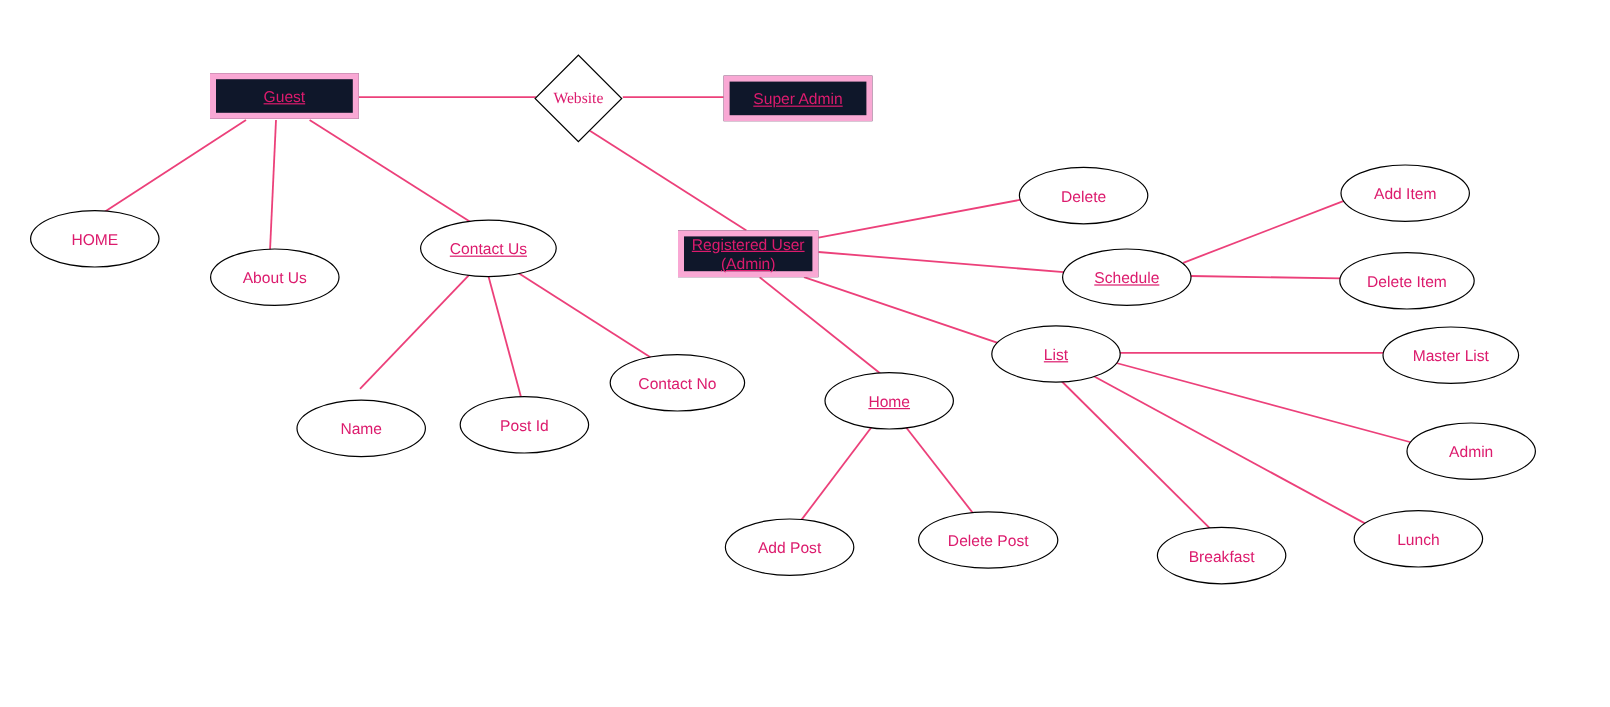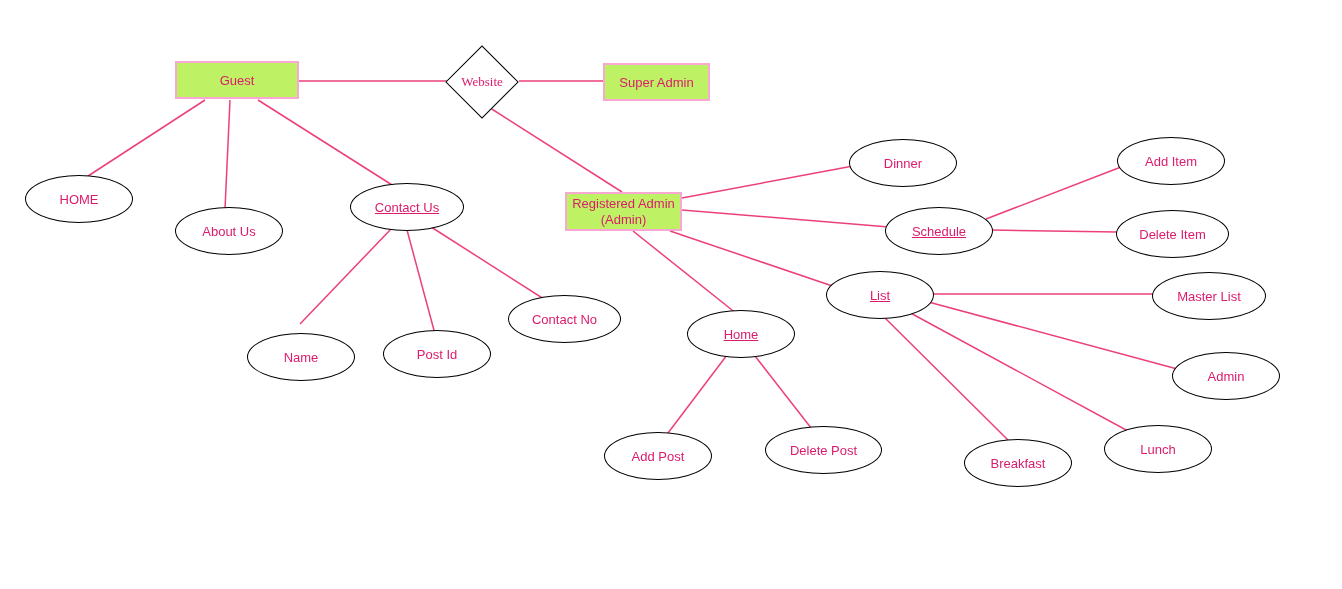--- a/index.html
+++ b/index.html
@@ -1,19 +1,19 @@
 <!DOCTYPE html>
 <html><head>
   <meta charset="utf-8">
   <style>
     * { margin: 0; padding: 0; box-sizing: border-box; }
     body { width: 1342px; height: 589px; position: relative; background: white; font-family: Arial, sans-serif; }
     svg { position: absolute; top: 0; left: 0; width: 1342px; height: 589px; pointer-events: none; }
     .node { position: absolute; display: flex; align-items: center; justify-content: center; text-align: center; font-size: 13px; color: #dc1b6d; }
-    .rect { border: 2px solid #f9a8d4; background: #bef264; }
+    .rect { border: 5px solid #f9a8d4; background: #0f172a; text-decoration: underline; }
     .ellipse { border: 1px solid #000; border-radius: 50%; background: white; padding: 0 8px; }
     .diamond-wrap { position: absolute; font-family: Liberation Serif, serif; }
     .diamond-shape { width: 100%; height: 100%; border: 1px solid #000; transform: rotate(45deg); background: white; }
     .diamond-label { position: absolute; top: 50%; left: 50%; transform: translate(-50%, -50%); color: #dc1b6d; font-size: 13px; }
     .underline { text-decoration: underline; }
   </style>
 </head>
 <body>
 
 <svg>
@@ -59,25 +59,25 @@
 
     <line x1="727" y1="355" x2="665" y2="437"></line>
 
     <line x1="755" y1="356" x2="815" y2="433"></line>
   </g>
 </svg>
 
 <div class="node rect" style="left:175px; top:61px; width:124px; height:38px;">
   <span>Guest</span>
 </div>
-<div class="node rect" style="left:603px; top:63px; width:107px; height:38px;text-align:right;">
+<div class="node rect" style="left:603px; top:63px; width:124px; height:38px;text-align:right;">
   <span>Super Admin</span>
 </div>
 <div class="node rect" style="left:565px; top:192px; width:117px; height:39px; line-height:1.2;">
-  <span><span>Registered Admin</span><br><span>(Admin)</span></span>
+  <span><span>Registered User</span><br><span>(Admin)</span></span>
 </div>
 
 <div class="diamond-wrap" style="left:456px; top:56px; width:52px; height:52px;">
   <div class="diamond-shape"></div>
   <span class="diamond-label">Website</span>
 </div>
 
 <div class="node ellipse" style="left:25px; top:175px; width:108px; height:48px;">
   <span>HOME</span>
 </div>
@@ -90,21 +90,21 @@
 <div class="node ellipse" style="left:247px; top:333px; width:108px; height:48px;">
   <span>Name</span>
 </div>
 <div class="node ellipse" style="left:383px; top:330px; width:108px; height:48px;">
   <span>Post Id</span>
 </div>
 <div class="node ellipse" style="left:508px; top:295px; width:113px; height:48px;align-items:center;">
   <span>Contact No</span>
 </div>
 <div class="node ellipse" style="left:849px; top:139px; width:108px; height:48px;">
-  <span>Dinner</span>
+  <span>Delete</span>
 </div>
 <div class="node ellipse" style="left:885px; top:207px; width:108px; height:48px;">
   <span class="underline">Schedule</span>
 </div>
 <div class="node ellipse" style="left:1117px; top:137px; width:108px; height:48px;">
   <span>Add Item</span>
 </div>
 <div class="node ellipse" style="left:1116px; top:210px; width:113px; height:48px;">
   <span>Delete Item</span>
 </div>
@@ -116,21 +116,21 @@
 </div>
 <div class="node ellipse" style="left:604px; top:432px; width:108px; height:48px;">
   <span>Add Post</span>
 </div>
 <div class="node ellipse" style="left:765px; top:426px; width:117px; height:48px;">
   <span>Delete Post</span>
 </div>
 <div class="node ellipse" style="left:964px; top:439px; width:108px; height:48px;">
   <span>Breakfast</span>
 </div>
-<div class="node ellipse" style="left:1104px; top:425px; width:108px; height:48px;">
+<div class="node ellipse" style="left:1128px; top:425px; width:108px; height:48px;">
   <span>Lunch</span>
 </div>
 <div class="node ellipse" style="left:1172px; top:352px; width:108px; height:48px;">
   <span>Admin</span>
 </div>
 <div class="node ellipse" style="left:1152px; top:272px; width:114px; height:48px;">
   <span>Master List</span>
 </div>
 
 </body></html>

